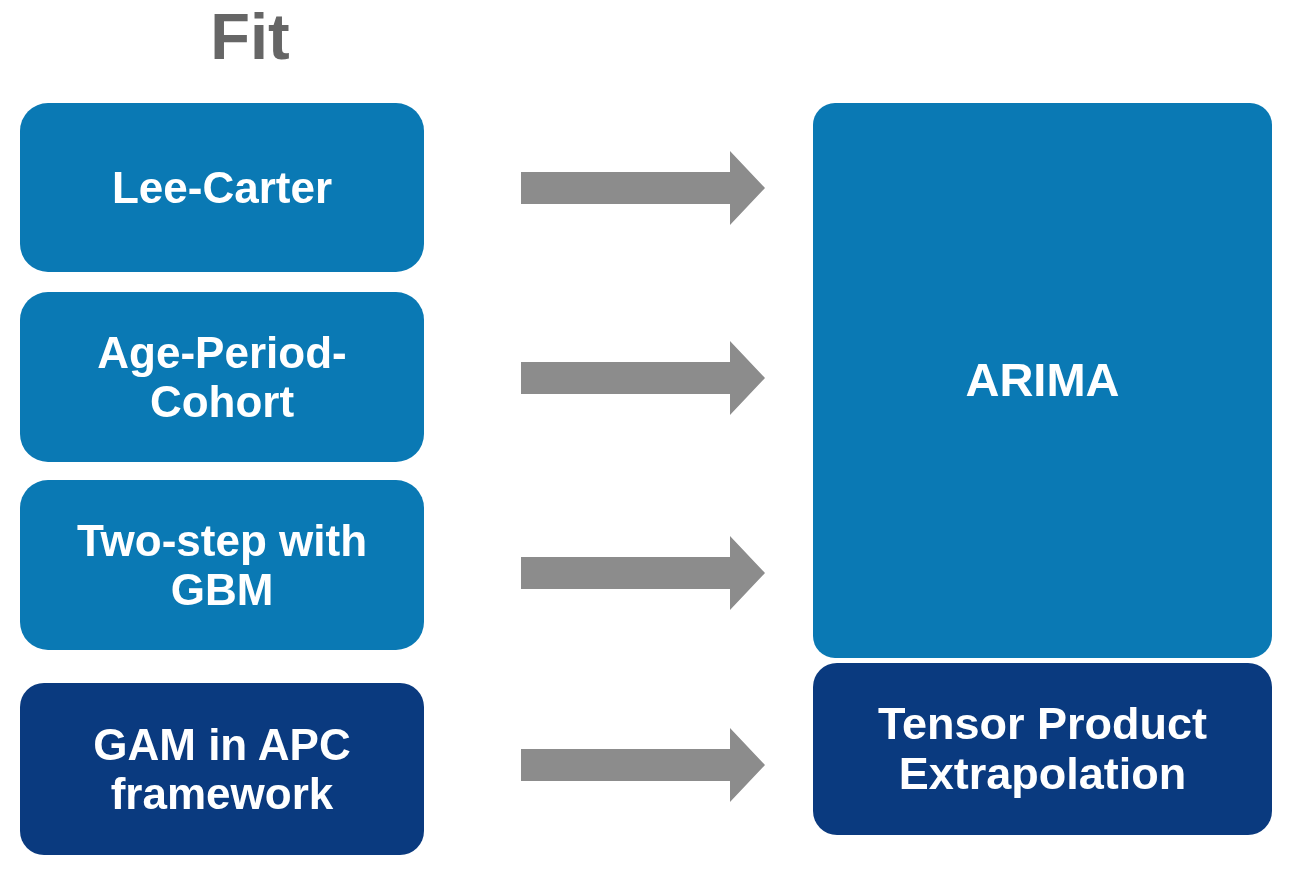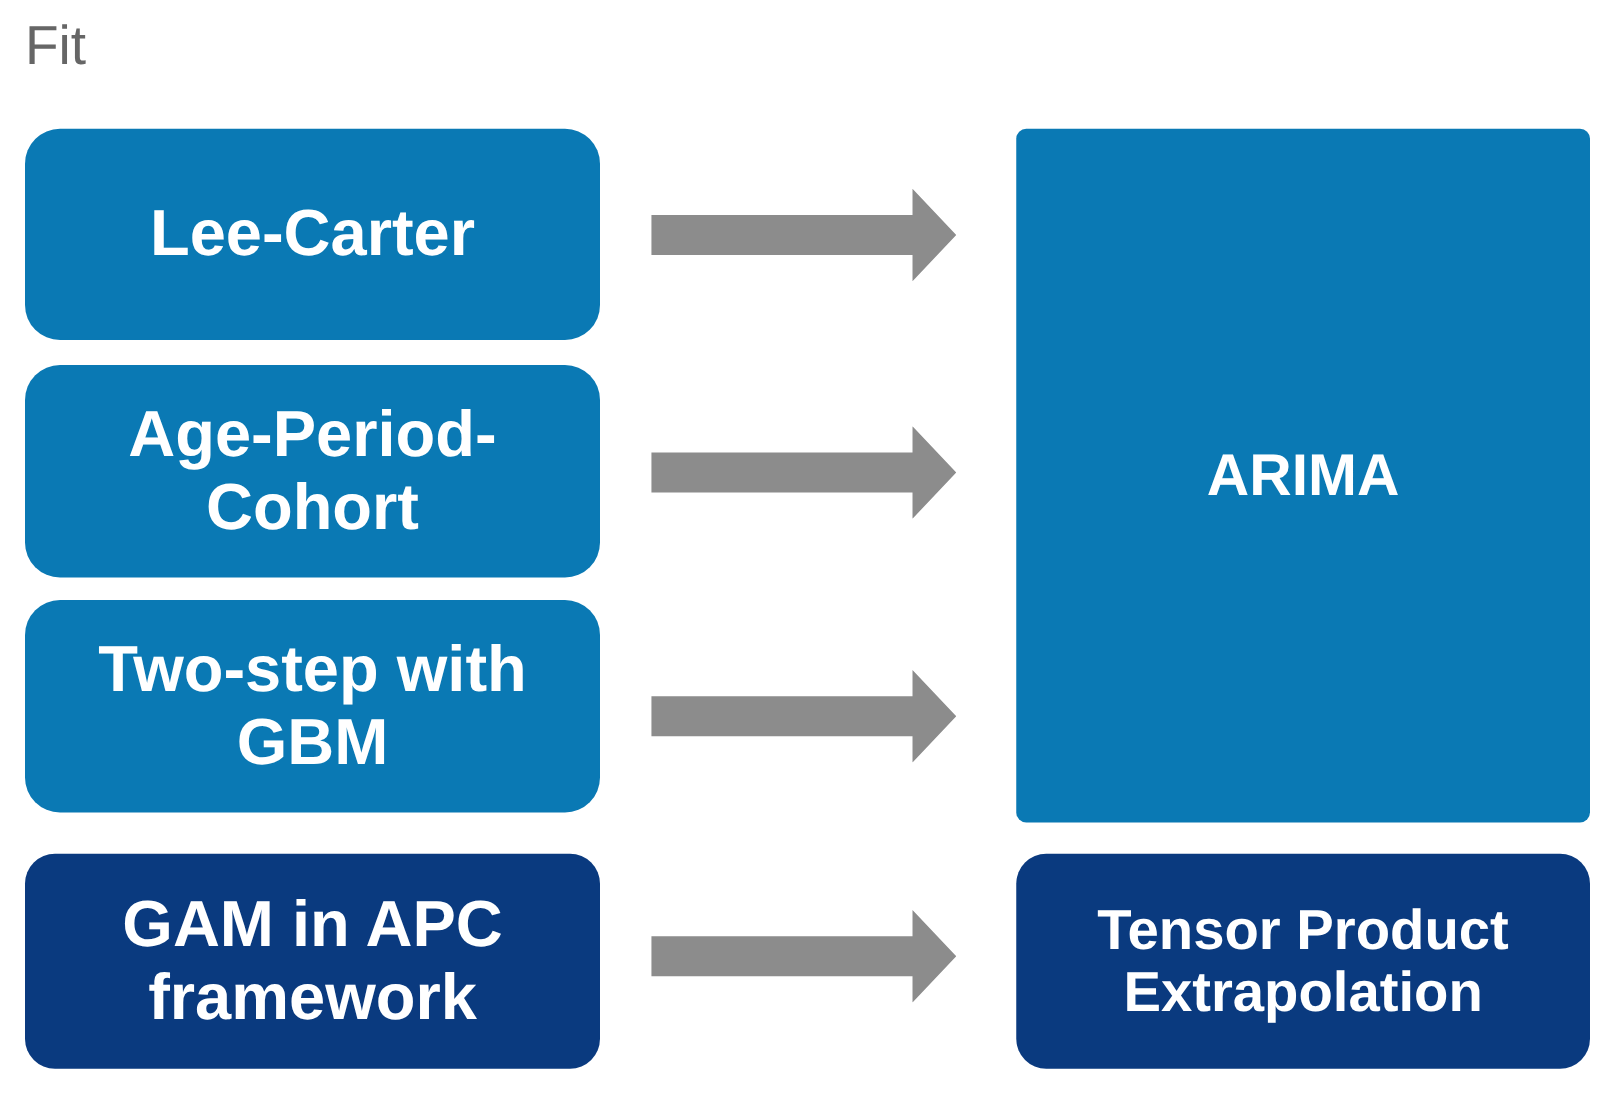--- a/index.html
+++ b/index.html
@@ -16,23 +16,24 @@
     width: 1290px;
     height: 876px;
     background: #ffffff;
     overflow: hidden;
   }
 
   
   .col-header {
     position: absolute;
     color: #666666;
-    font-size: 44px;
-    font-weight: 400;
+    font-size: 65px;
+    font-weight: 700;
     line-height: 70px;
+    text-align: center;
     white-space: nowrap;
     letter-spacing: 0px;
   }
   #header-fit {
     left: 20px;
     top: 2px;
     width: 460px;
   }
   #header-forecast {
     left: 813px;
@@ -58,42 +59,42 @@
     box-sizing: border-box;
     line-height: 1.12;
   }
 
   .box-blue  { background: #0A79B4; }
   .box-navy  { background: #0A3A7F; }
 
   
   .fit-box {
     left: 20px;
-    width: 460px;
+    width: 404px;
     border-radius: 28px;
-    font-size: 52px;
+    font-size: 44px;
   }
   #box-lee-carter        { top: 103px; height: 169px; }
   #box-age-period-cohort { top: 292px; height: 170px; }
   #box-two-step-gbm      { top: 480px; height: 170px; }
   #box-gam-apc           { top: 683px; height: 172px; border-radius: 24px; justify-content: center; }
 
   
   .forecast-box {
     left: 813px;
     width: 459px;
   }
   #box-arima {
     top: 103px;
     height: 555px;
-    border-radius: 8px;
+    border-radius: 22px;
     font-size: 47px;
   }
   #box-tensor-product {
-    top: 683px;
+    top: 663px;
     height: 172px;
     border-radius: 24px;
     font-size: 45px;
   }
 
   
   .arrow {
     position: absolute;
     left: 521px;
     width: 244px;

